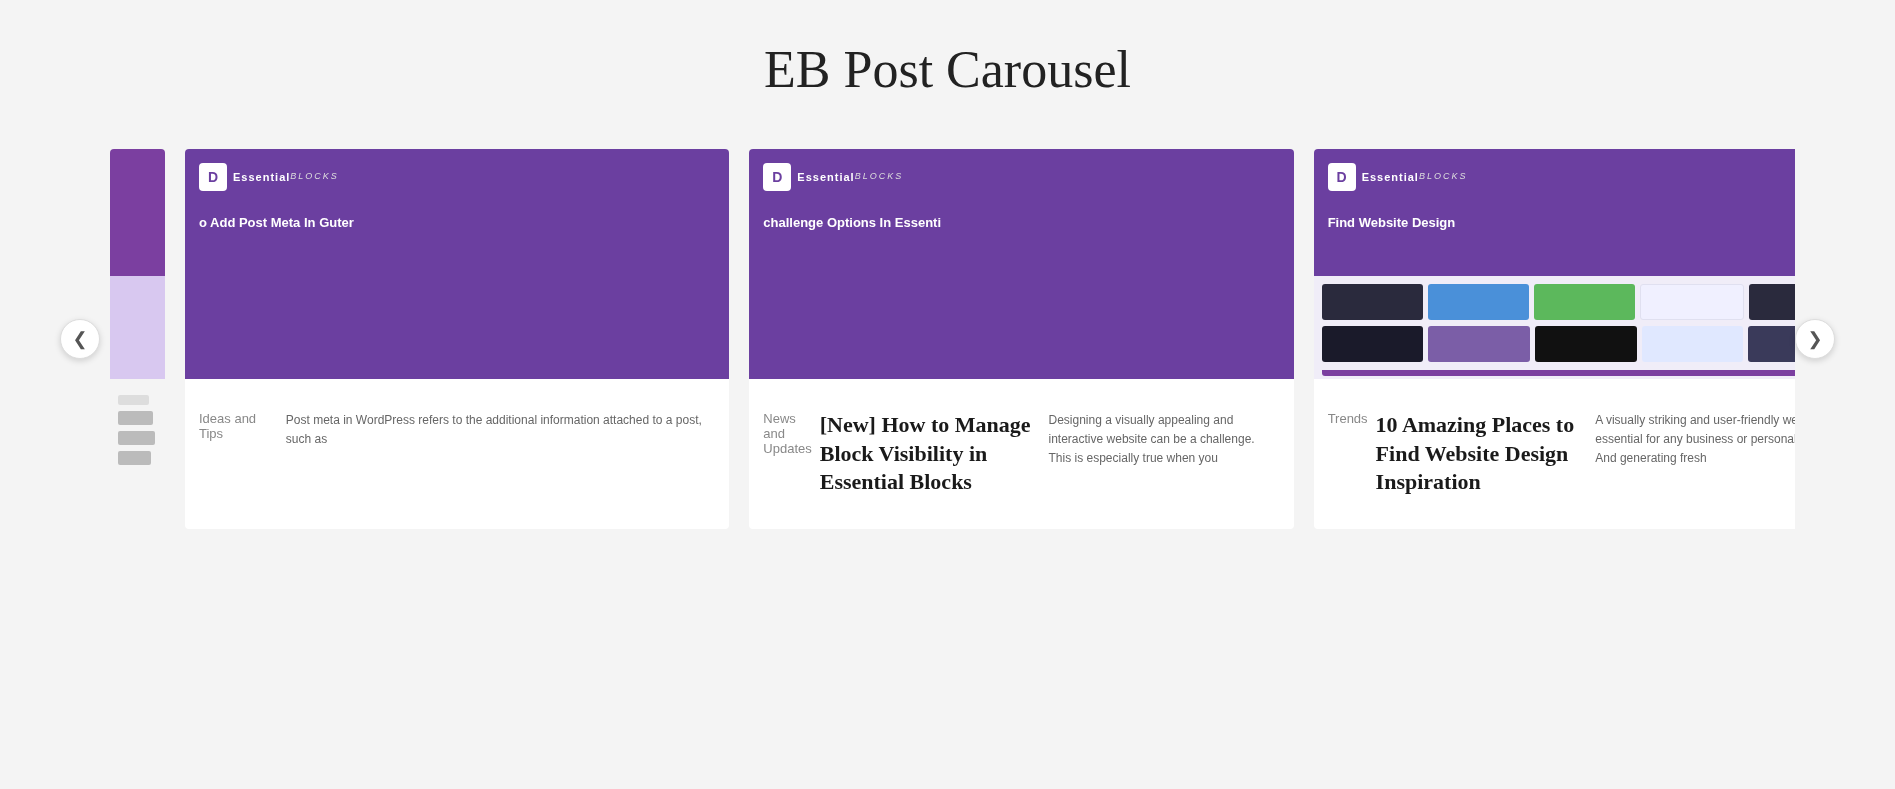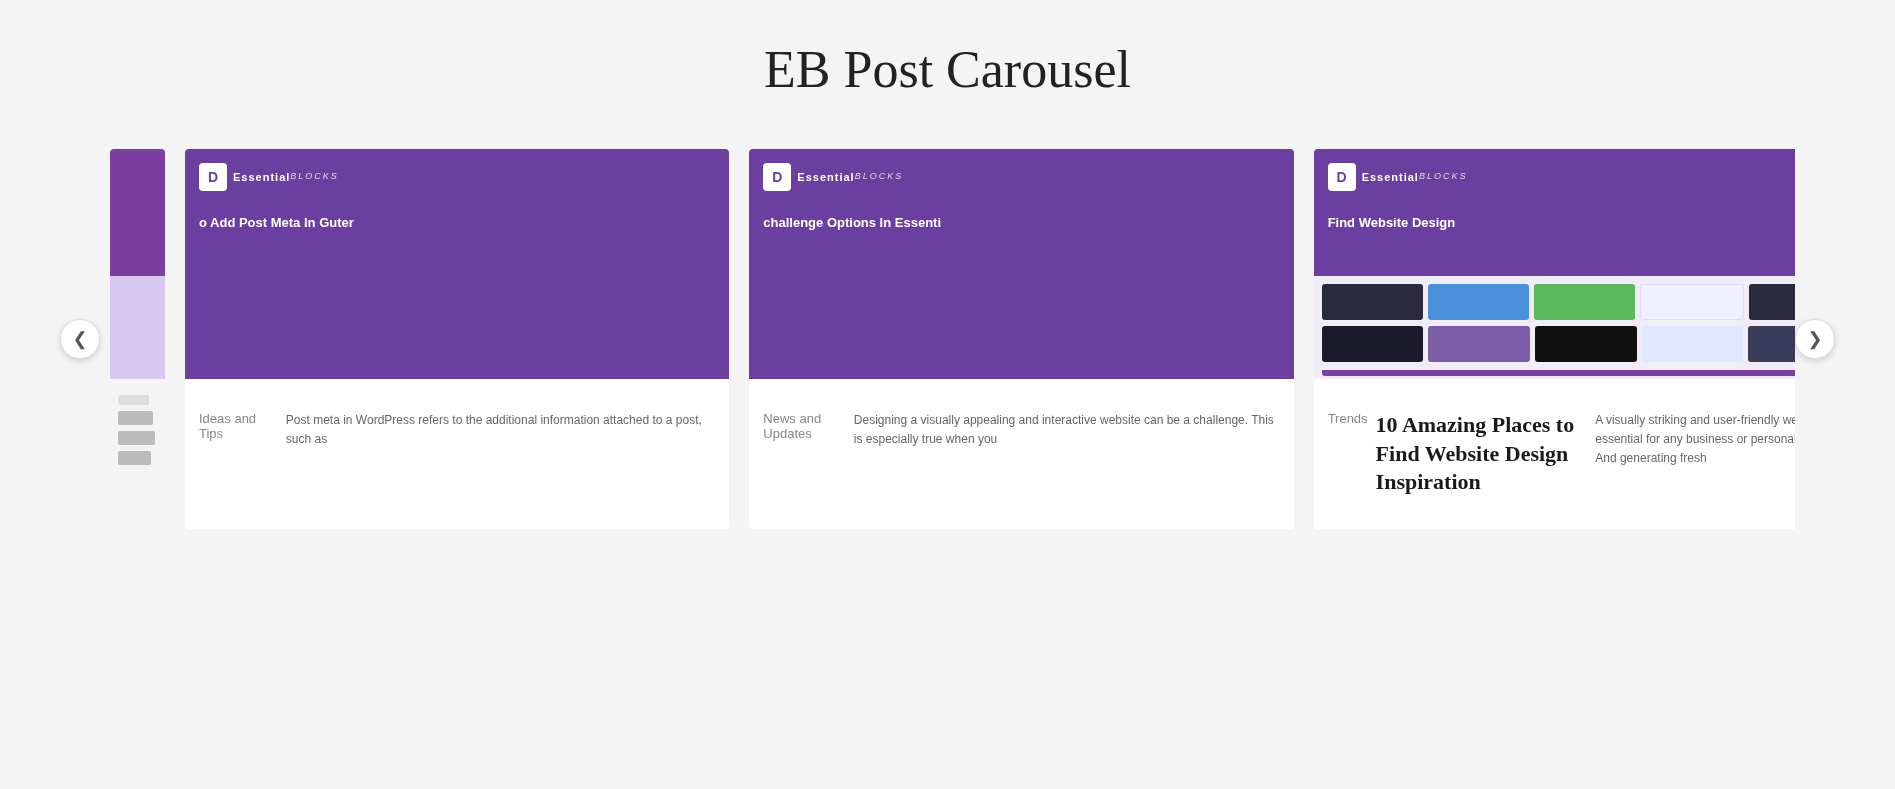--- a/index.html
+++ b/index.html
@@ -265,20 +265,21 @@
               <span>Essential</span>
               <span>BLOCKS</span>
             </div>
           </div>
           <div class="card-image-title">challenge Options In Essenti</div>
         </div>
 
       </div>
       <div class="card-body">
         <div class="card-category">News and Updates</div>
+        <div class="card-title">[New] How to Manage Block Visibility in Essential Blocks</div>
         <div class="card-excerpt">Designing a visually appealing and interactive website can be a challenge. This is especially true when you</div>
       </div>
     </div>
 
     <div class="card">
       <div class="card-image">
         <div style="background:#6b3fa0;width:100%;height:55%;display:flex;flex-direction:column;padding:14px 14px 8px 14px;">
           <div class="eb-logo">
             <div class="eb-logo-icon">D</div>
             <div class="eb-logo-text">

